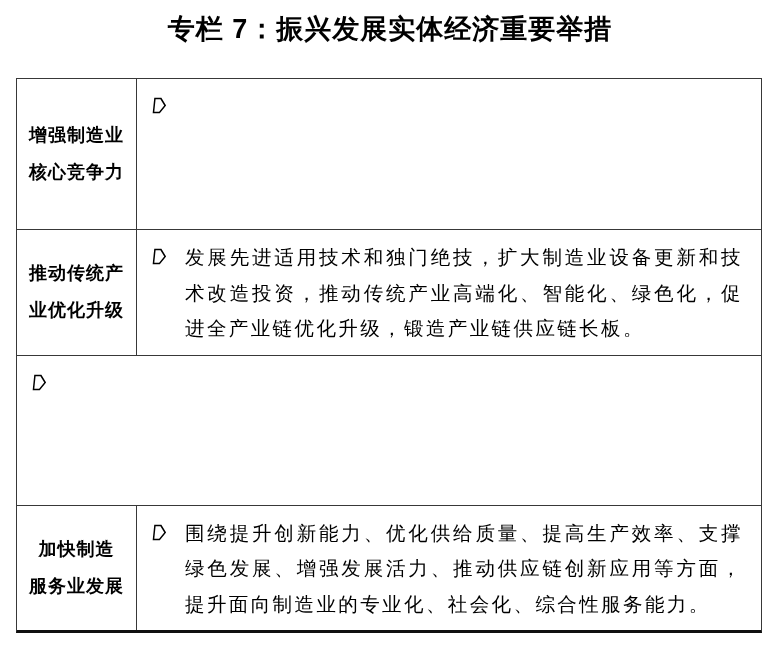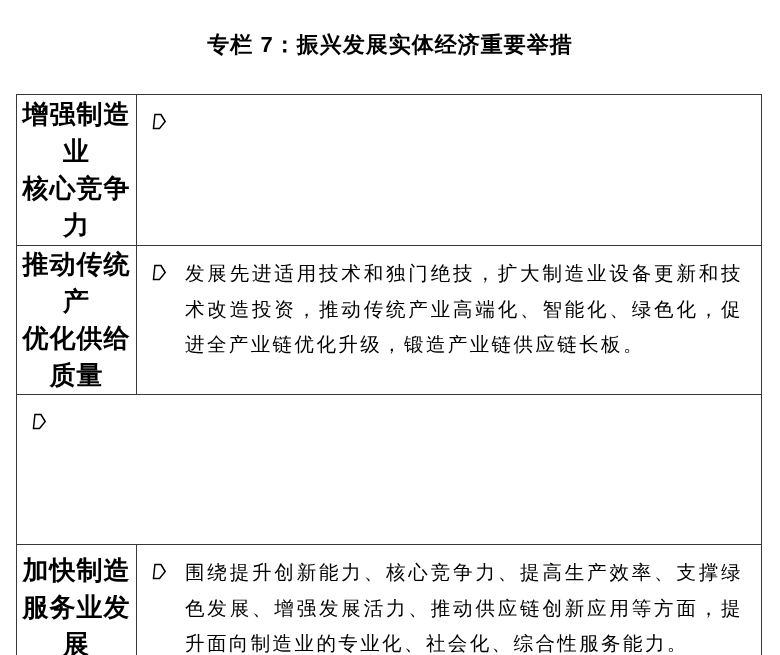--- a/index.html
+++ b/index.html
@@ -13,25 +13,25 @@
   }
   .page {
     width: 780px;
     height: 655px;
     background: #ffffff;
     position: relative;
     box-sizing: border-box;
   }
   .box-title {
     margin: 0;
-    padding-top: 32px;
+    padding-top: 16px;
     text-align: center;
     font-family: "Liberation Sans", "DejaVu Sans", sans-serif;
     font-weight: bold;
-    font-size: 22px;
+    font-size: 27px;
     line-height: 26px;
     letter-spacing: 1px;
     color: #000000;
   }
   .measures-table {
     margin: 36px 18px 0 16px;
     width: 746px;
     box-sizing: border-box;
     border: 1.5px solid #383838;
     border-bottom: 3.5px solid #101010;
@@ -53,21 +53,21 @@
     width: 120px;
     flex: 0 0 120px;
     box-sizing: border-box;
     border-right: 1.5px solid #383838;
     display: flex;
     align-items: center;
     justify-content: center;
     text-align: center;
     font-family: "Liberation Sans", "DejaVu Sans", sans-serif;
     font-weight: bold;
-    font-size: 26px;
+    font-size: 18px;
     line-height: 37px;
     letter-spacing: 1px;
     white-space: pre-line;
     color: #000000;
   }
   .content-cell {
     flex: 1 1 auto;
     display: flex;
     align-items: flex-start;
     box-sizing: border-box;
@@ -109,21 +109,21 @@
       <div class="content-cell">
         <svg class="arrow-bullet" viewBox="0 0 15 19">
           <path d="M2.2 2.6 L8.2 2.6 L13.2 9.5 L8.2 16.4 L2.2 16.4 Z" fill="none" stroke="#000000" stroke-width="1.5"></path>
         </svg>
       </div>
     </div>
 
     <div class="trow row-2">
       <div class="label-cell">
         <span>推动传统产
-优化供给质量</span>
+业优化升级</span>
       </div>
       <div class="content-cell">
         <svg class="arrow-bullet" viewBox="0 0 15 19">
           <path d="M2.2 2.6 L8.2 2.6 L13.2 9.5 L8.2 16.4 L2.2 16.4 Z" fill="none" stroke="#000000" stroke-width="1.5"></path>
         </svg>
         <p class="measures-text">发展先进适用技术和独门绝技，扩大制造业设备更新和技术改造投资，推动传统产业高端化、智能化、绿色化，促进全产业链优化升级，锻造产业链供应链长板。</p>
       </div>
     </div>
 
     <div class="trow row-3">
@@ -136,18 +136,18 @@
 
     <div class="trow row-4">
       <div class="label-cell">
         <span>加快制造
 服务业发展</span>
       </div>
       <div class="content-cell">
         <svg class="arrow-bullet" viewBox="0 0 15 19">
           <path d="M2.2 2.6 L8.2 2.6 L13.2 9.5 L8.2 16.4 L2.2 16.4 Z" fill="none" stroke="#000000" stroke-width="1.5"></path>
         </svg>
-        <p class="measures-text">围绕提升创新能力、核心竞争力、提高生产效率、支撑绿色发展、增强发展活力、推动供应链创新应用等方面，提升面向制造业的专业化、社会化、综合性服务能力。</p>
+        <p class="measures-text">围绕提升创新能力、优化供给质量、提高生产效率、支撑绿色发展、增强发展活力、推动供应链创新应用等方面，提升面向制造业的专业化、社会化、综合性服务能力。</p>
       </div>
     </div>
 
   </div>
 </div>
 
 </body></html>

